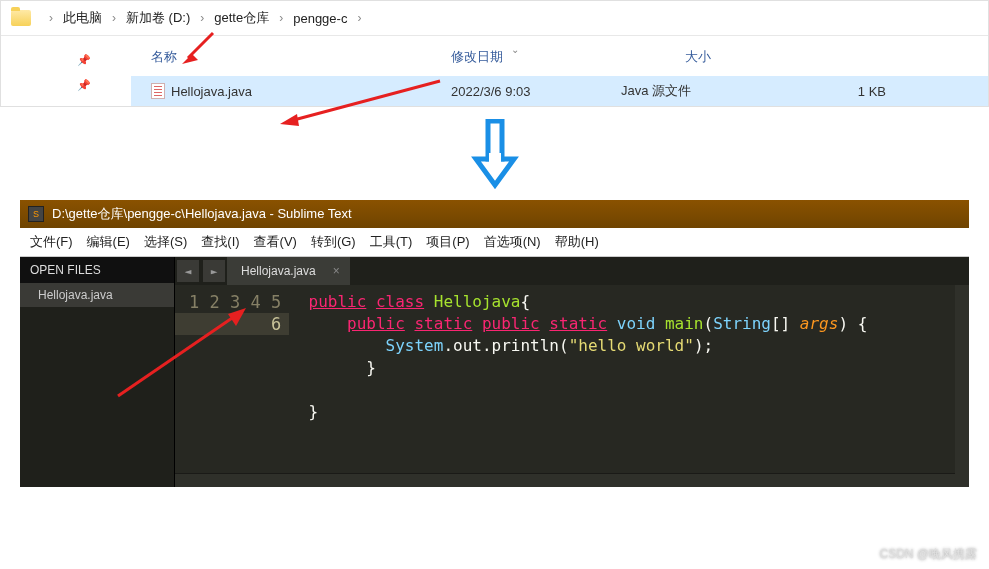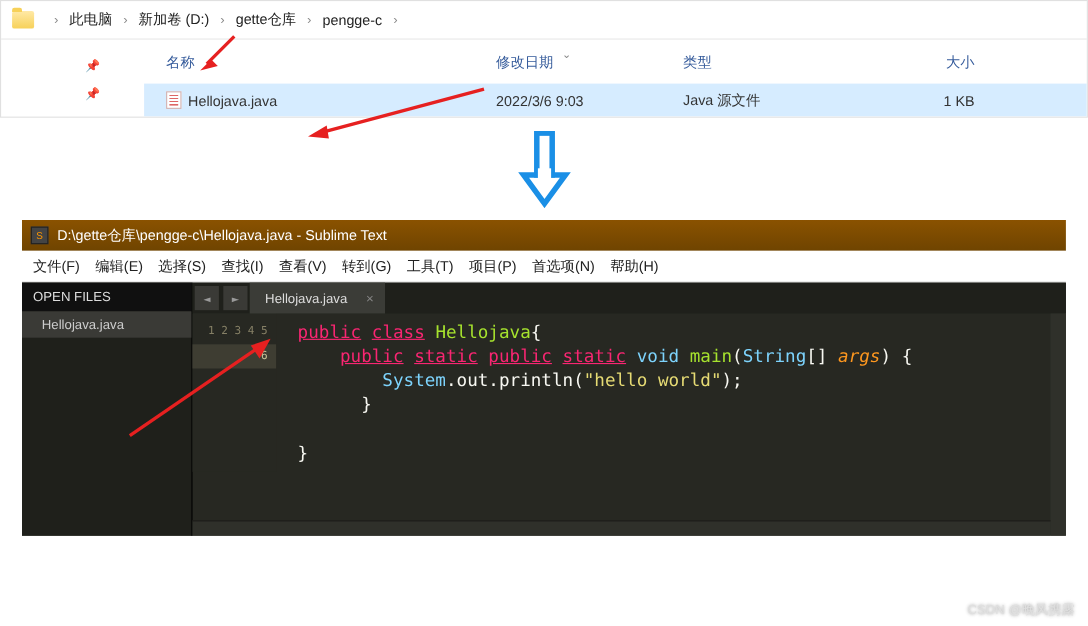--- a/index.html
+++ b/index.html
@@ -119,21 +119,21 @@
     }
     .tab-nav{width:22px;height:22px;margin:0 2px;background:#3a3a36;display:flex;align-items:center;justify-content:center;color:#999;font-size:11px;cursor:pointer;}
     .tab{
       background:#3b3c37;color:#ddd;padding:5px 34px 5px 14px;font-size:12px;position:relative;
       font-family:"Segoe UI",sans-serif;height:28px;display:flex;align-items:center;
     }
     .tab-close{position:absolute;right:10px;color:#888;}
     .code-wrap{display:flex;}
     .gutter{
       background:#272822;color:#868066;text-align:right;padding:6px 8px 6px 14px;
-      line-height:22px;font-size:10px;user-select:none;
+      line-height:22px;font-size:17px;user-select:none;
     }
     .gutter .cur{background:#3e3d32;color:#c8c399;display:block;margin:0 -8px 0 -14px;padding:0 8px 0 14px;}
     .code{
       padding:6px 0;line-height:22px;white-space:pre;
     }
     
     .kw-red{color:#f92672;text-decoration:underline;}
     .clsname{color:#a6e22e;}
     .type-blue{color:#7dd3fc;}
     .str{color:#e6db74;}
@@ -168,21 +168,20 @@
       <div class="pin">📌</div>
       <div class="pin">📌</div>
     </div>
     <div class="file-area">
       <div class="file-header">
         <div class="fh-name">名称</div>
         <div class="fh-date">
           <span class="sort-chev">⌄</span>
           <span>修改日期</span>
         </div>
-        <div class="fh-type">类型</div>
         <div class="fh-size">大小</div>
       </div>
       <div class="file-row">
         <div class="fr-name">
           <span class="java-icon"></span>
           <span>Hellojava.java</span>
         </div>
         <div class="fr-date">2022/3/6 9:03</div>
         <div class="fr-type">Java 源文件</div>
         <div class="fr-size">1 KB</div>

